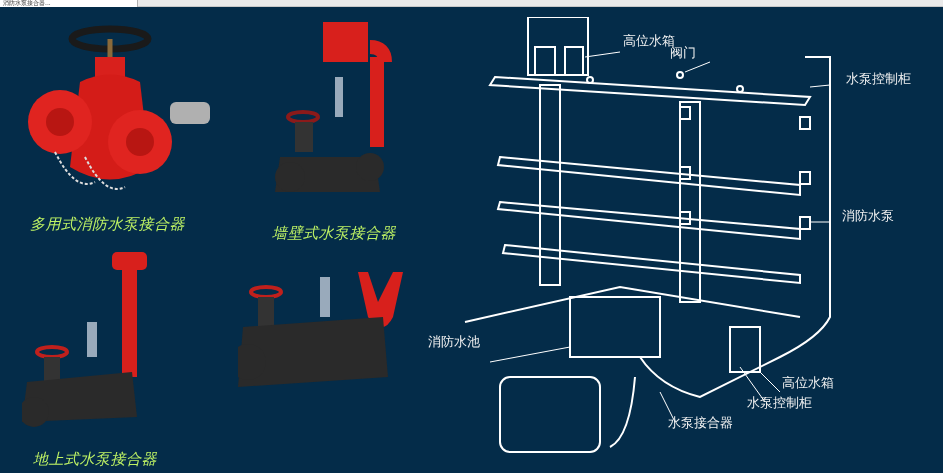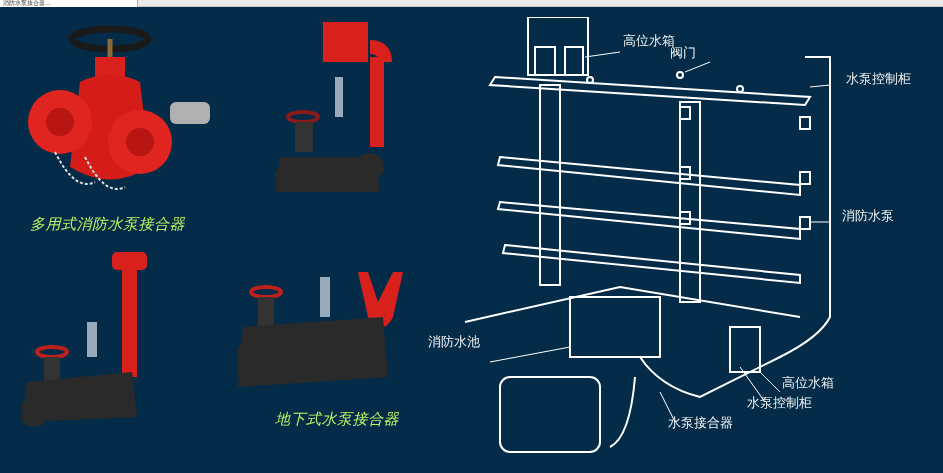--- a/index.html
+++ b/index.html
@@ -39,40 +39,41 @@
     <rect x="48" y="5" width="45" height="40" fill="#d8201c"></rect>
     <rect x="95" y="40" width="14" height="90" fill="#d8201c"></rect>
     <path d="M95 30 Q110 30 110 45" fill="none" stroke="#d8201c" stroke-width="14"></path>
     <rect x="60" y="60" width="8" height="40" fill="#9ab"></rect>
     <ellipse cx="28" cy="100" rx="15" ry="5" fill="none" stroke="#8b1a1a" stroke-width="4"></ellipse>
     <rect x="20" y="105" width="18" height="30" fill="#333"></rect>
     <path d="M5 140 L100 140 L105 175 L0 175 Z" fill="#2a2a2a"></path>
     <circle cx="15" cy="160" r="15" fill="#2a2a2a"></circle>
     <circle cx="95" cy="150" r="14" fill="#2a2a2a"></circle>
   </svg>
+  <div class="label" style="left:272px;top:217px">墙壁式水泵接合器</div>
 
   <svg style="left:22px;top:235px" width="140" height="190" viewBox="0 0 140 190">
     <rect x="90" y="10" width="35" height="18" rx="5" fill="#d8201c"></rect>
     <rect x="100" y="25" width="15" height="110" fill="#d8201c"></rect>
     <ellipse cx="30" cy="110" rx="15" ry="5" fill="none" stroke="#c0201c" stroke-width="4"></ellipse>
     <rect x="22" y="115" width="16" height="30" fill="#333"></rect>
     <rect x="65" y="80" width="10" height="35" fill="#9ab"></rect>
     <path d="M5 140 L110 130 L115 175 L0 180 Z" fill="#2a2a2a"></path>
     <circle cx="12" cy="170" r="15" fill="#2a2a2a"></circle>
   </svg>
+  <div class="label" style="left:33px;top:443px">地上式水泵接合器</div>
 
   <svg style="left:238px;top:250px" width="185" height="140" viewBox="0 0 185 140">
     <path d="M120 15 L130 15 L140 45 L155 15 L165 15 L155 60 Q145 80 130 60 Z" fill="#d8201c"></path>
     <ellipse cx="28" cy="35" rx="15" ry="5" fill="none" stroke="#c0201c" stroke-width="4"></ellipse>
     <rect x="20" y="40" width="16" height="30" fill="#333"></rect>
     <rect x="82" y="20" width="10" height="40" fill="#9ab"></rect>
     <path d="M5 70 L145 60 L150 120 L0 130 Z" fill="#2a2a2a"></path>
     <circle cx="10" cy="105" r="18" fill="#2a2a2a"></circle>
   </svg>
-  <div class="label" style="left:275px;top:403px">地下式水泵接合器</div>
 
   <svg style="left:460px;top:10px" width="380" height="455" viewBox="0 0 380 455" fill="none" stroke="#fff" stroke-width="2">
     <rect x="68" y="0" width="60" height="58"></rect>
     <rect x="75" y="30" width="20" height="28"></rect>
     <rect x="105" y="30" width="18" height="28"></rect>
     <path d="M35 60 L350 80 L345 88 L30 68 Z"></path>
     <path d="M40 140 L340 168 L340 178 L38 148 Z"></path>
     <path d="M40 185 L340 212 L340 222 L38 192 Z"></path>
     <path d="M45 228 L340 258 L340 266 L43 236 Z"></path>
     <path d="M5 305 L160 270 L340 300"></path>

